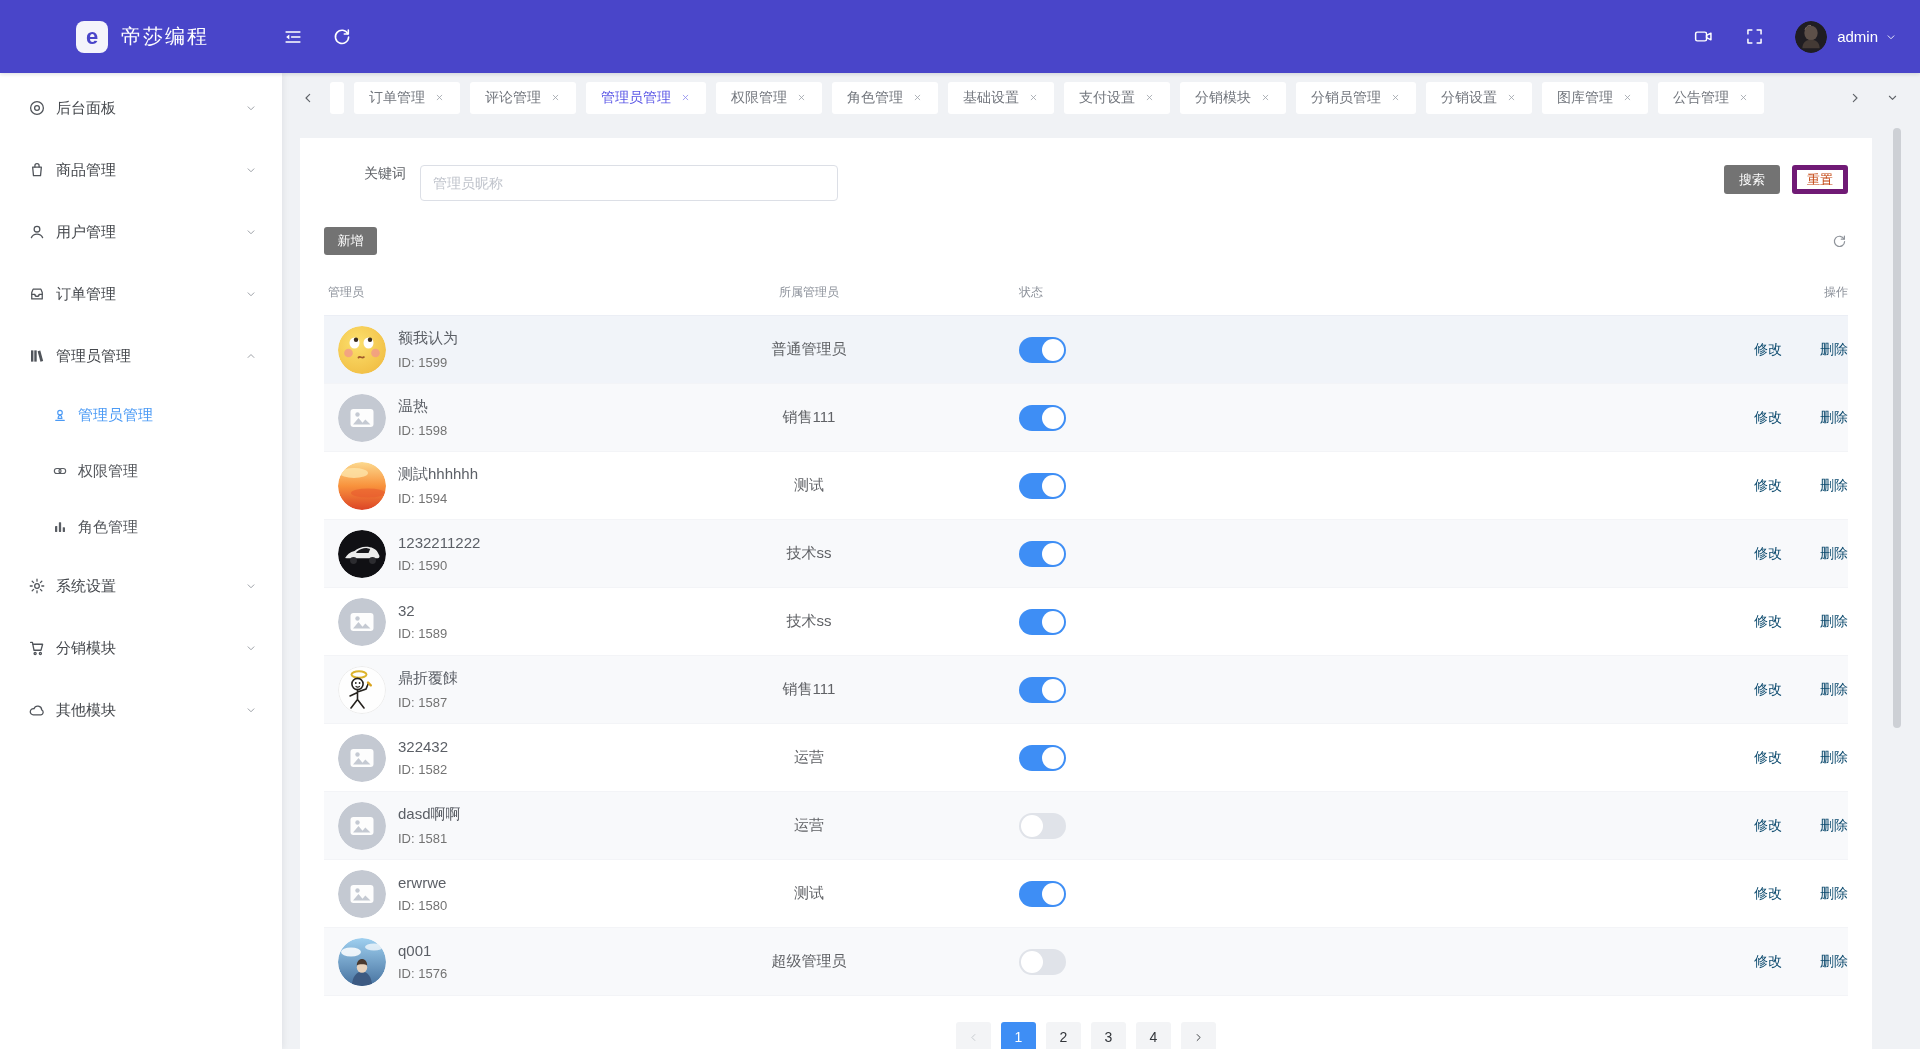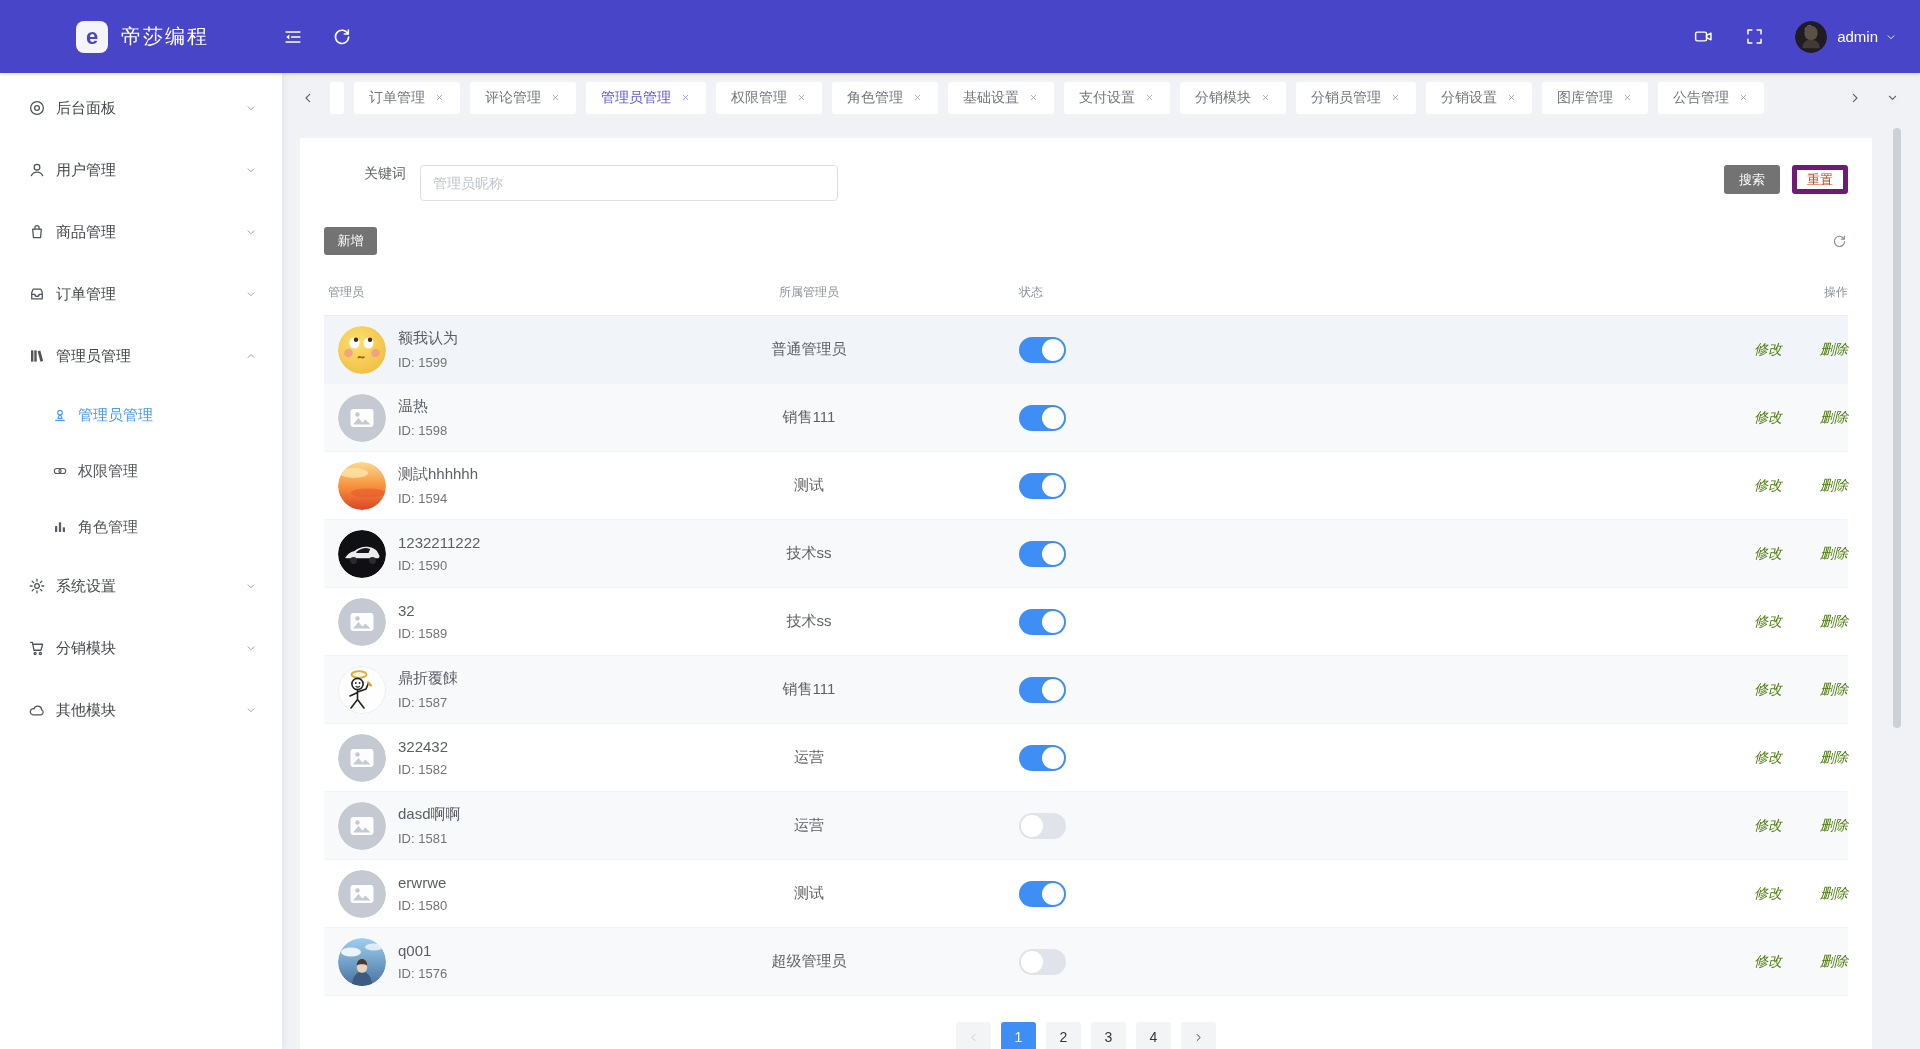--- a/index.html
+++ b/index.html
@@ -85,21 +85,21 @@
   .name-block { margin-left:12px; }
   .row-name { font-size:15px; color:#5b5f66; }
   .row-id { font-size:13px; color:#737373; margin-top:7px; }
   .row-role { font-size:15px; color:#606266; }
   .switch { width:47px; height:26px; border-radius:13px; position:relative; cursor:pointer;
     background:#e0e3e9; flex-shrink:0; }
   .switch .knob { position:absolute; top:2px; left:2px; width:22px; height:22px;
     border-radius:50%; background:#fff; }
   .switch.on { background:#3e8ef5; }
   .switch.on .knob { left:auto; right:2px; }
-  .row-link { font-size:14px; color:#4d7c0f; cursor:pointer;font-style:italic; }
+  .row-link { font-size:14px; color:#0c4a6e; cursor:pointer; }
   .c4 .row-link + .row-link { margin-left:38px; }
 
   
   .pagination { display:flex; justify-content:center; margin-top:26px; }
   .page-btn { min-width:35px; height:30px; padding:0 6px; margin:0 5px; background:#f3f4f6;
     border-radius:3px; display:flex; align-items:center; justify-content:center;
     font-size:14px; color:#33363b; cursor:pointer; }
   .page-btn.active { background:#3e8ef5; color:#fff; }
   .page-btn .ic { width:13px; height:13px; }
   .page-btn.prev { color:#c3c7cc; }
@@ -176,39 +176,39 @@
       <span>后台面板</span>
       <span class="ic chev">
         <svg viewBox="0 0 24 24">
           <path d="M7 10l5 5 5-5"></path>
         </svg>
       </span>
     </div>
     <div class="menu-item">
       <span class="ic m-ic">
         <svg viewBox="0 0 24 24">
+          <path d="M6.2 8.2h11.6l-1.1 11.3H7.3L6.2 8.2z"></path>
+          <path d="M9.2 8V6.4a2.8 2.8 0 0 1 5.6 0V8"></path>
+        </svg>
+      </span>
+      <span>商品管理</span>
+      <span class="ic chev">
+        <svg viewBox="0 0 24 24">
+          <path d="M7 10l5 5 5-5"></path>
+        </svg>
+      </span>
+    </div>
+    <div class="menu-item">
+      <span class="ic m-ic">
+        <svg viewBox="0 0 24 24">
           <circle cx="12" cy="8.2" r="3.8"></circle>
           <path d="M4.5 19.5c1.4-3.2 4.2-4.8 7.5-4.8s6.1 1.6 7.5 4.8"></path>
         </svg>
       </span>
       <span>用户管理</span>
-      <span class="ic chev">
-        <svg viewBox="0 0 24 24">
-          <path d="M7 10l5 5 5-5"></path>
-        </svg>
-      </span>
-    </div>
-    <div class="menu-item">
-      <span class="ic m-ic">
-        <svg viewBox="0 0 24 24">
-          <path d="M6.2 8.2h11.6l-1.1 11.3H7.3L6.2 8.2z"></path>
-          <path d="M9.2 8V6.4a2.8 2.8 0 0 1 5.6 0V8"></path>
-        </svg>
-      </span>
-      <span>商品管理</span>
       <span class="ic chev">
         <svg viewBox="0 0 24 24">
           <path d="M7 10l5 5 5-5"></path>
         </svg>
       </span>
     </div>
     <div class="menu-item">
       <span class="ic m-ic">
         <svg viewBox="0 0 24 24">
           <path d="M5 10l1.8-4.5h10.4L19 10v8.5H5V10z"></path>

